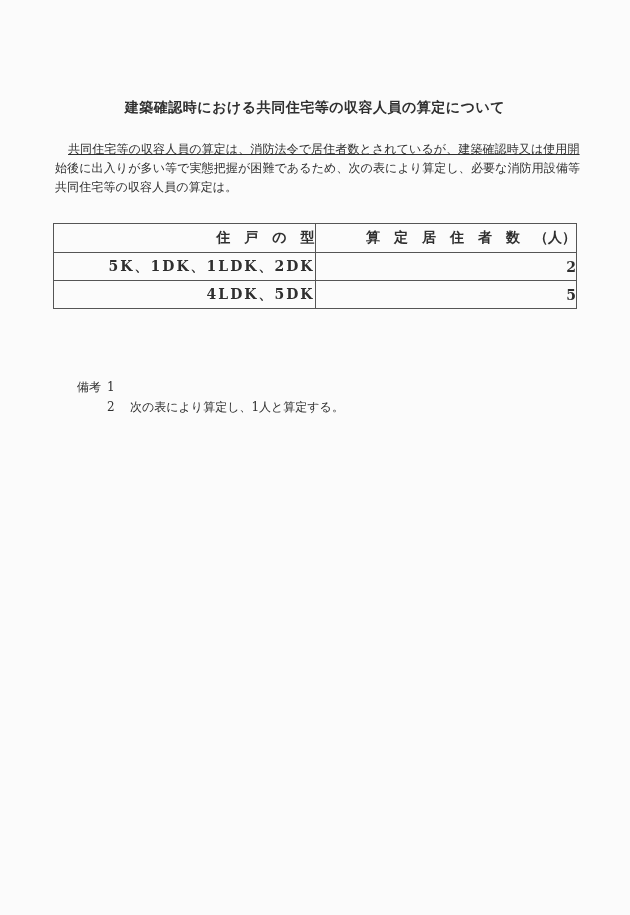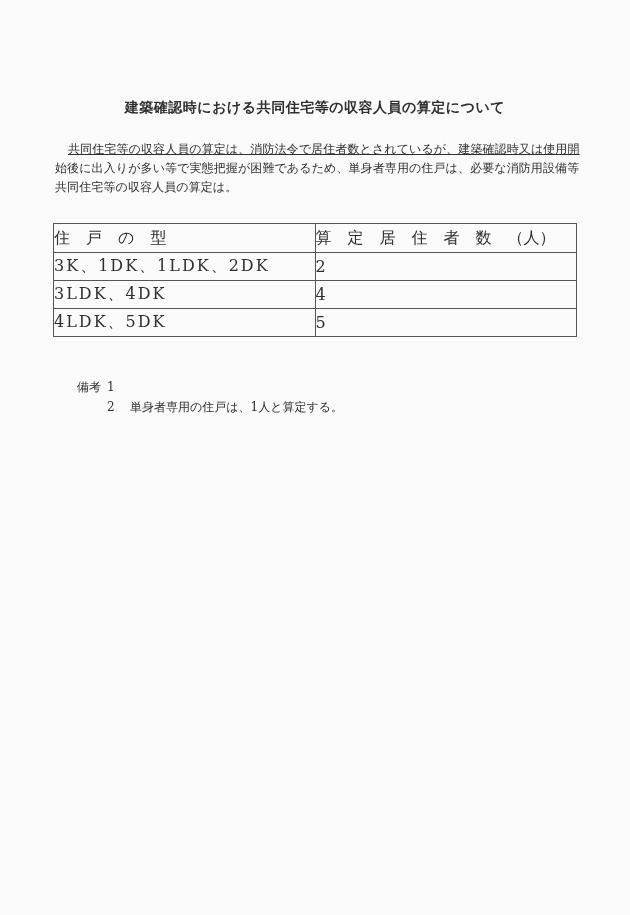--- a/index.html
+++ b/index.html
@@ -40,24 +40,24 @@
     position: absolute;
     top: 223px;
     left: 53px;
     width: 524px;
     border-collapse: collapse;
     table-layout: fixed;
   }
   .occupancy-table th,
   .occupancy-table td {
     border: 1px solid #555;
-    text-align: left;
+    text-align: right;
     vertical-align: middle;
-    font-weight: normal;
-    font-size: 16px;
+    font-weight: bold;
+    font-size: 14px;
     color: #2f2f2f;
   }
   .occupancy-table th { height: 29px; }
   .occupancy-table td { height: 28px; }
   .occupancy-table col { width: 50%; }
   td.unit-type { letter-spacing: 2px; }
 
   .notes {
     position: absolute;
     top: 377px;
@@ -71,54 +71,50 @@
     white-space: nowrap;
   }
 </style>
 </head>
 <body>
 
 <h1 class="doc-title">建築確認時における共同住宅等の収容人員の算定について</h1>
 
 <div class="paragraph">
   <div class="para-line indent">共同住宅等の収容人員の算定は、消防法令で居住者数とされているが、建築確認時又は使用開</div>
-  <div class="para-line">始後に出入りが多い等で実態把握が困難であるため、単身者専用の住戸は、必要な消防用設備等</div>
+  <div class="para-line">始後に出入りが多い等で実態把握が困難であるため、次の表により算定し、必要な消防用設備等</div>
   <div class="para-line">共同住宅等の収容人員の算定は。</div>
 </div>
 
 <table class="occupancy-table">
   <colgroup>
       <col>
       <col>
     </colgroup>
   <thead>
     <tr>
       <th>住　戸　の　型</th>
       <th>算　定　居　住　者　数　（人）</th>
     </tr>
   </thead>
   <tbody>
     <tr>
-      <td class="unit-type">3K、1DK、1LDK、2DK</td>
+      <td class="unit-type">5K、1DK、1LDK、2DK</td>
       <td>2</td>
-    </tr>
-    <tr>
-      <td class="unit-type">3LDK、4DK</td>
-      <td>4</td>
     </tr>
     <tr>
       <td class="unit-type">4LDK、5DK</td>
       <td>5</td>
     </tr>
   </tbody>
 </table>
 
 <div class="notes">
   <div class="note-row">
     <span>備考</span>
     <span>1</span>
   </div>
   <div class="note-row">
     <span></span>
     <span>2</span>
-    <span>単身者専用の住戸は、1人と算定する。</span>
+    <span>次の表により算定し、1人と算定する。</span>
   </div>
 </div>
 
 </body></html>

